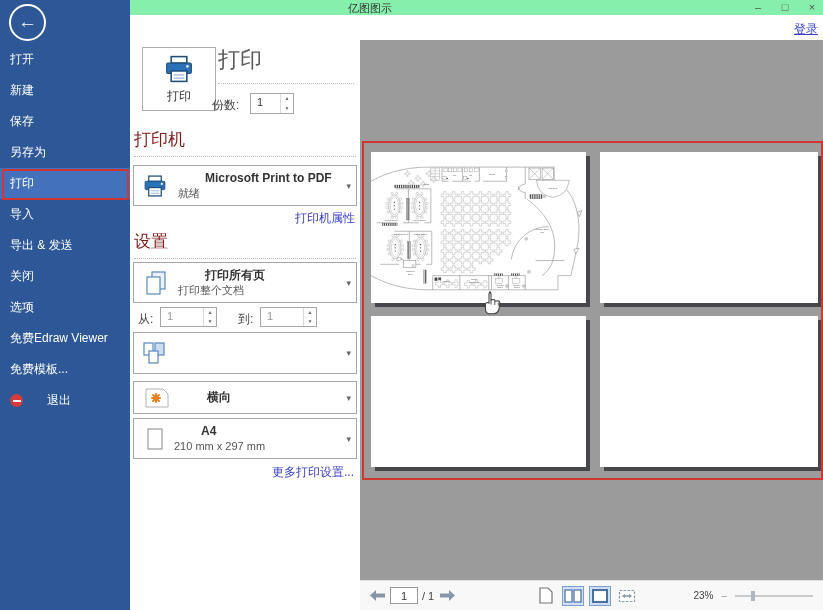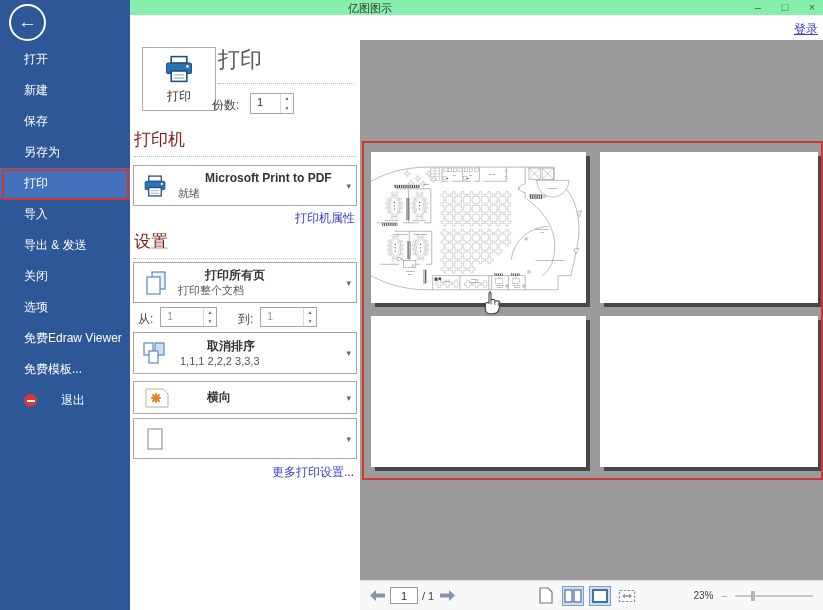--- a/index.html
+++ b/index.html
@@ -5,21 +5,21 @@
   * { margin:0; padding:0; box-sizing:border-box; font-family:"Liberation Sans", sans-serif; }
   html,body { width:823px; height:610px; overflow:hidden; background:#fff; }
   .app { position:relative; width:823px; height:610px; display:flex; }
 
   
   .sidebar { position:relative; width:130px; height:610px; background:#2d5796; flex:0 0 130px; color:#fff; }
   .back-btn { position:absolute; left:9px; top:4px; width:37px; height:37px; border:2px solid #fff; border-radius:50%;
               display:flex; align-items:center; justify-content:center; cursor:pointer; }
   .back-arrow { font-size:19px; color:#fff; line-height:1; margin-top:-2px; }
   .side-items { position:absolute; top:44px; left:0; width:100%; }
-  .side-item { height:31px; line-height:31px; padding-left:24px; font-size:12px; color:#fff; cursor:pointer; white-space:nowrap; }
+  .side-item { height:31px; line-height:31px; padding-left:10px; font-size:12px; color:#fff; cursor:pointer; white-space:nowrap; }
   .side-item.selected { background:#4471bc; }
   .red-box-sidebar { position:absolute; left:2px; top:169px; width:127px; height:31px; border:2px solid #cf3732; pointer-events:none; }
   .exit-row { display:flex; align-items:center; gap:24px; }
   .exit-icon { display:inline-block; width:13px; height:13px; background:#d43a3a; border-radius:50%; position:relative; flex:0 0 13px; }
   .exit-icon::after { content:""; position:absolute; left:2.5px; top:5.5px; width:8px; height:2px; background:#fff; }
 
   
   .main { position:relative; flex:1; display:flex; flex-direction:column; height:610px; }
   .titlebar { position:relative; height:15px; background:#86efac; flex:0 0 15px; }
   .win-title { position:absolute; left:218px; top:1px; font-size:11px; color:#333; }
@@ -431,24 +431,20 @@
         </div>
 
         <div class="combo c-collate">
           <span class="ico" style="margin-left:8px">
             <svg width="28" height="28" viewBox="0 0 28 28">
               <rect x="2" y="4" width="9" height="12" fill="#fff" stroke="#5b87bd" stroke-width="1.2"></rect>
               <rect x="13" y="4" width="9" height="12" fill="#cdddf0" stroke="#5b87bd" stroke-width="1.2"></rect>
               <rect x="7" y="12" width="9" height="12" fill="#fff" stroke="#5b87bd" stroke-width="1.2"></rect>
             </svg>
           </span>
-          <span class="txt">
-            <span class="t1">取消排序</span>
-            <span class="t2">1,1,1  2,2,2  3,3,3</span>
-          </span>
           <span class="caret"></span>
         </div>
 
         <div class="combo c-orient">
           <span class="ico" style="margin-left:10px">
             <svg width="26" height="22" viewBox="0 0 26 22">
               <path d="M2,2 h17 l5,5 v13 h-22 z" fill="#fff" stroke="#b0b0b0" stroke-width="1"></path>
               <g stroke="#e8821e" stroke-width="2" stroke-linecap="round">
                 <path d="M8,11 h8 M12,7 v8 M9,8 l6,6 M15,8 l-6,6"></path>
               </g>
@@ -459,20 +455,24 @@
           </span>
           <span class="caret"></span>
         </div>
 
         <div class="combo c-paper">
           <span class="ico" style="margin-left:12px">
             <svg width="18" height="24" viewBox="0 0 18 24">
                 <rect x="2" y="2" width="14" height="20" fill="#fff" stroke="#9a9a9a" stroke-width="1.2"></rect>
               </svg>
           </span>
+          <span class="txt">
+            <span class="t1">A4</span>
+            <span class="t2">210 mm x 297 mm</span>
+          </span>
           <span class="caret"></span>
         </div>
 
         <div class="link lk-more">更多打印设置...</div>
       </div>
 
       <div class="preview-col">
         <div class="preview-head">
           <span class="link lk-login">登录</span>
         </div>

